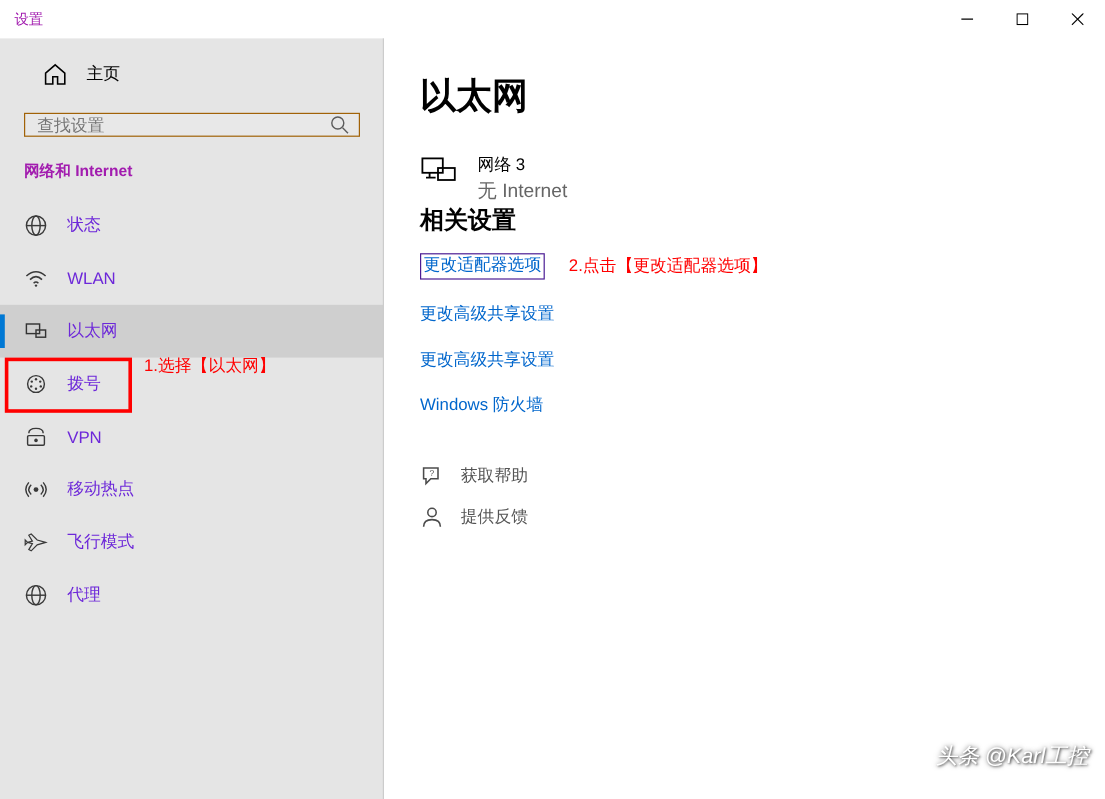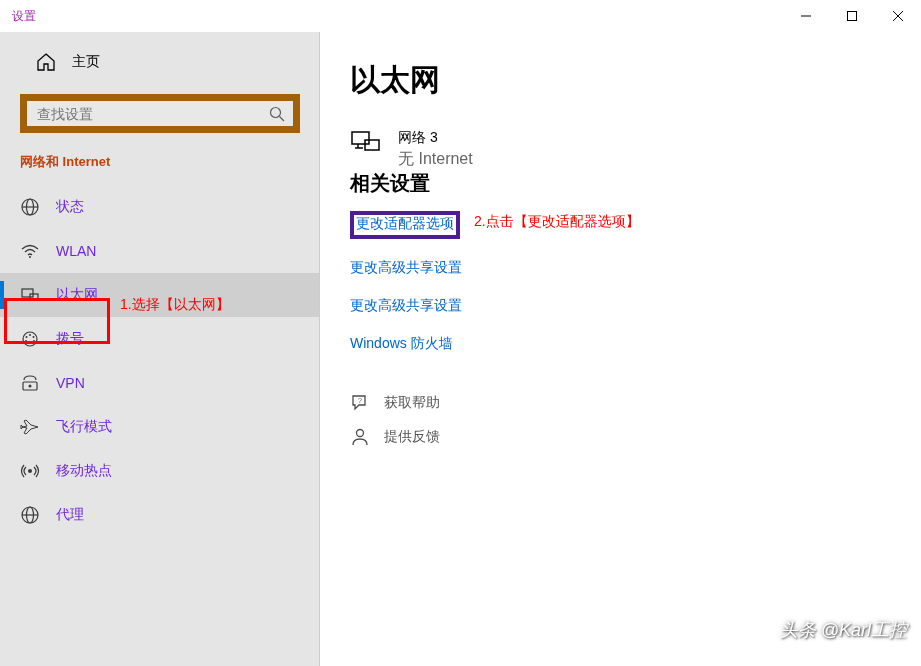--- a/index.html
+++ b/index.html
@@ -13,25 +13,25 @@
     
     .content { display: flex; height: calc(100% - 32px); }
     
     .sidebar { width: 320px; background: #e5e5e5; padding: 12px 0 0 0; position: relative; }
     .sidebar::after { content: ''; position: absolute; right: 0; top: 0; bottom: 0; width: 1px; background: #ccc; }
     
     .home-row { display: flex; align-items: center; padding: 8px 36px; margin-bottom: 14px; cursor: pointer; }
     .home-row .icon { width: 20px; height: 20px; margin-right: 16px; }
     .home-row .label { font-size: 14px; color: #000; }
     
-    .search-box { margin: 0 20px 20px 20px; height: 39px; border: 7px solid #a16207; background: #e8e8e8; display: flex; align-items: center; padding: 0 8px 0 10px; }
+    .search-box { margin: 0 20px 20px 20px; height: 20px; border: 1px solid #a16207; background: #e8e8e8; display: flex; align-items: center; padding: 0 8px 0 10px; }
     .search-box input { flex: 1; border: none; background: transparent; outline: none; font-size: 14px; color: #666; }
     .search-box .search-icon { width: 16px; height: 16px; opacity: 0.6; }
     
-    .category-title { font-size: 13px; font-weight: 600; color: #c2410c; padding: 0 20px 14px 20px; }
+    .category-title { font-size: 13px; font-weight: 600; color: #a21caf; padding: 0 20px 14px 20px; }
     
     .nav-list { }
     .nav-item { display: flex; align-items: center; padding: 12px 20px; cursor: pointer; position: relative; }
     .nav-item .icon { width: 20px; height: 20px; margin-right: 16px; opacity: 0.75; flex-shrink: 0; }
     .nav-item .label { font-size: 14px; color: #6d28d9; }
     .nav-item.selected { background: #cfcfcf; }
     .nav-item.selected::before { content: ''; position: absolute; left: 0; top: 8px; bottom: 8px; width: 4px; background: #0078d4; }
     
     .annotation-box { position: absolute; border: 3px solid #ff0000; pointer-events: none; }
     .annotation-text { position: absolute; color: #ff0000; font-size: 14px; font-weight: 500; pointer-events: none; white-space: nowrap; }
@@ -40,21 +40,21 @@
     .page-title { font-size: 30px; font-weight: 600; color: #000; margin-bottom: 28px; }
     
     .network-row { display: flex; align-items: flex-start; cursor: pointer; }
     .network-row .net-icon { width: 32px; height: 28px; margin-right: 16px; }
     .network-row .net-info .net-name { font-size: 14px; color: #000; margin-bottom: 2px; }
     .network-row .net-info .net-status { font-size: 16px; color: #666; }
     
     .section-title { font-size: 20px; font-weight: 600; color: #000; margin-bottom: 14px; }
     
     .link-item { display: block; font-size: 14px; color: #0066cc; margin-bottom: 20px; cursor: pointer; text-decoration: none; }
-    .link-highlight { border: 4px solid #4c1d95; padding: 0 2px 2px 2px; display: inline-block; }
+    .link-highlight { border: 1px solid #4c1d95; padding: 0 2px 2px 2px; display: inline-block; }
     
     .icon-link-item { display: flex; align-items: center; margin-bottom: 14px; cursor: pointer; }
     .icon-link-item .icon { width: 20px; height: 20px; margin-right: 14px; opacity: 0.7; }
     .icon-link-item .label { font-size: 14px; color: #555; }
     .icon-link-block { margin-top: 40px; }
     
     .watermark { position: absolute; right: 14px; bottom: 24px; font-size: 18px; color: #fff; font-weight: 500; text-shadow: 0 0 4px rgba(0,0,0,0.5), 1px 1px 2px rgba(0,0,0,0.6); pointer-events: none; font-style: italic; }
   </style>
 </head>
 <body>
@@ -140,33 +140,33 @@
       <div class="nav-item">
         <svg class="icon" viewBox="0 0 20 20">
             <path d="M4 7 Q4 3 10 3 Q16 3 16 7" fill="none" stroke="#000" stroke-width="1.2"></path>
             <rect x="3" y="9" width="14" height="8" rx="1" fill="none" stroke="#000" stroke-width="1.2"></rect>
             <circle cx="10" cy="13" r="1.5" fill="#000"></circle>
           </svg>
         <span class="label">VPN</span>
       </div>
       <div class="nav-item">
         <svg class="icon" viewBox="0 0 20 20">
-            <path d="M18 10 L11 8 L6 3 L4 4 L7 9 L3 10 L1 8 L1 12 L3 10 L7 11 L4 16 L6 17 L11 12 L18 10 Z" fill="none" stroke="#000" stroke-width="1"></path>
-          </svg>
-        <span class="label">飞行模式</span>
-      </div>
-      <div class="nav-item">
-        <svg class="icon" viewBox="0 0 20 20">
             <circle cx="10" cy="10" r="2" fill="#000"></circle>
             <path d="M6 6 Q2 10 6 14" fill="none" stroke="#000" stroke-width="1.2"></path>
             <path d="M14 6 Q18 10 14 14" fill="none" stroke="#000" stroke-width="1.2"></path>
             <path d="M4 4 Q-1 10 4 16" fill="none" stroke="#000" stroke-width="1.2"></path>
             <path d="M16 4 Q21 10 16 16" fill="none" stroke="#000" stroke-width="1.2"></path>
           </svg>
         <span class="label">移动热点</span>
+      </div>
+      <div class="nav-item">
+        <svg class="icon" viewBox="0 0 20 20">
+            <path d="M18 10 L11 8 L6 3 L4 4 L7 9 L3 10 L1 8 L1 12 L3 10 L7 11 L4 16 L6 17 L11 12 L18 10 Z" fill="none" stroke="#000" stroke-width="1"></path>
+          </svg>
+        <span class="label">飞行模式</span>
       </div>
       <div class="nav-item">
         <svg class="icon" viewBox="0 0 20 20">
             <circle cx="10" cy="10" r="8" fill="none" stroke="#000" stroke-width="1.2"></circle>
             <ellipse cx="10" cy="10" rx="3.5" ry="8" fill="none" stroke="#000" stroke-width="1.2"></ellipse>
             <line x1="2" y1="10" x2="18" y2="10" stroke="#000" stroke-width="1.2"></line>
           </svg>
         <span class="label">代理</span>
       </div>
     </div>

